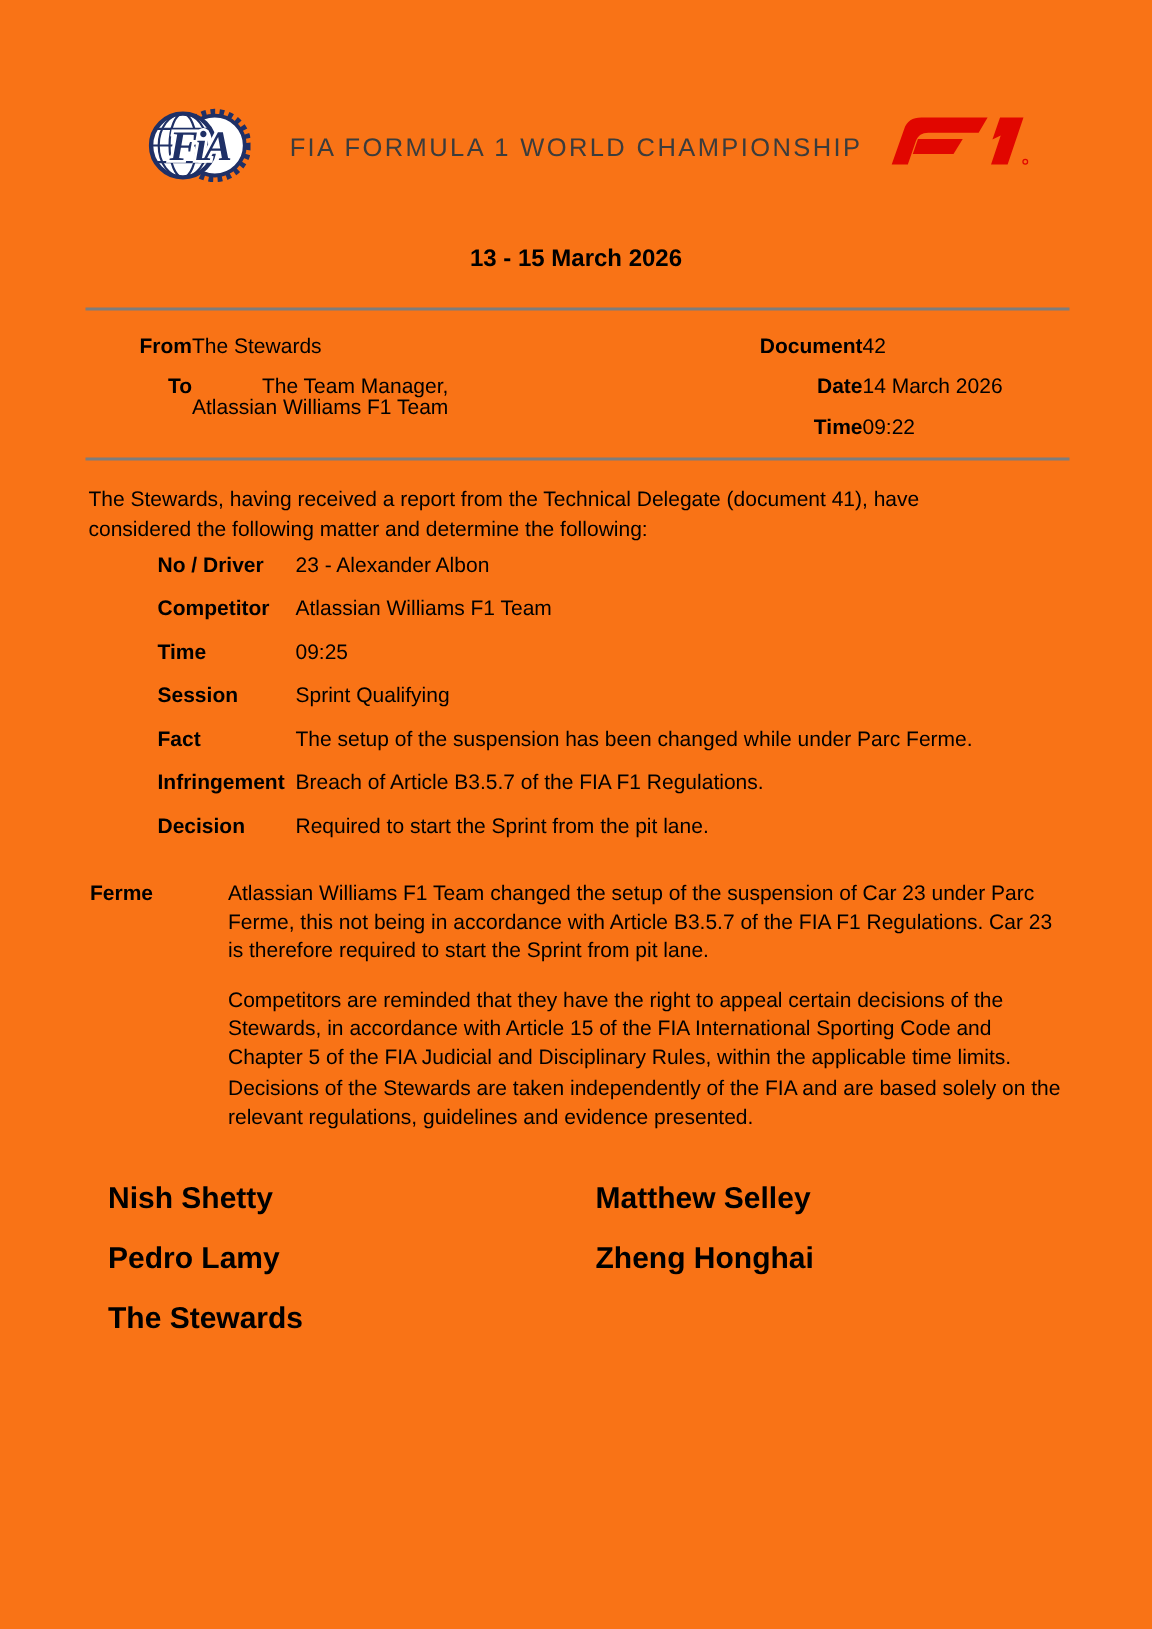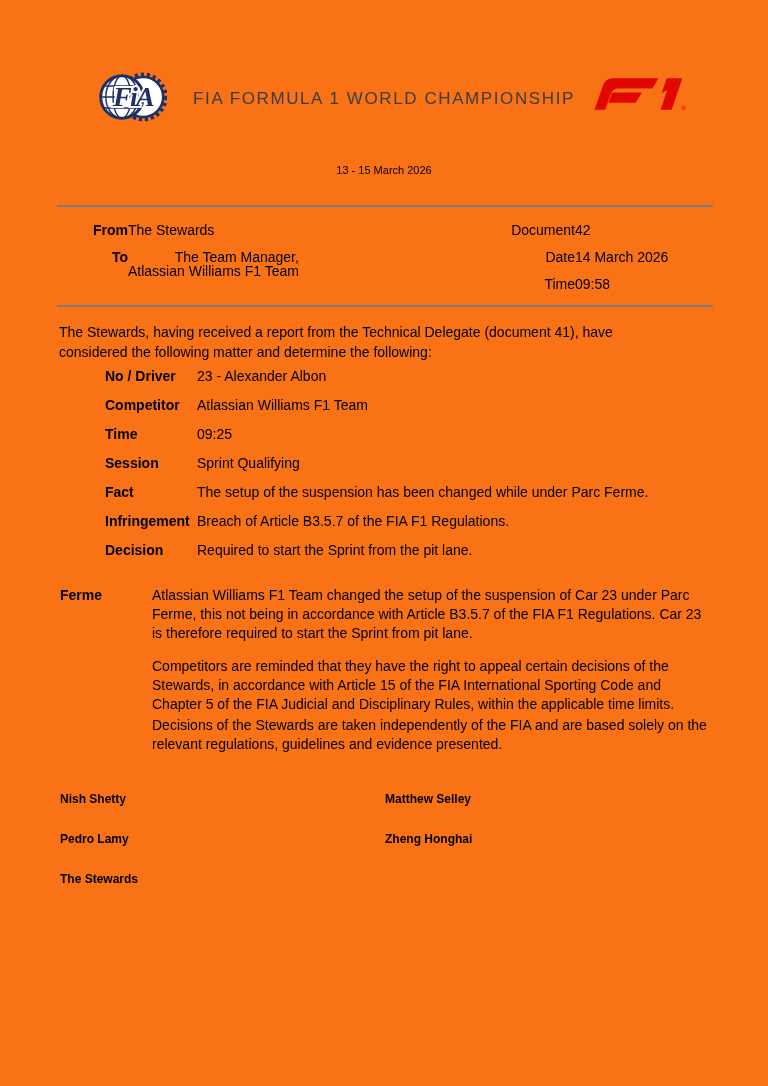--- a/index.html
+++ b/index.html
@@ -20,55 +20,55 @@
   }
   .f1-logo{position:absolute;left:594px;top:76px;width:92px;height:36px;}
   
   .event-title{
     position:absolute;left:0;top:135px;width:100%;
     text-align:center;font-weight:bold;font-size:26px;
     font-variant:small-caps;letter-spacing:.5px;line-height:26px;
   }
   .event-dates{
     position:absolute;left:0;top:164px;width:100%;
-    text-align:center;font-weight:normal;font-size:11px;
+    text-align:center;font-weight:bold;font-size:16px;
   }
   
   .meta{
     position:absolute;left:57px;top:205px;width:656px;height:102px;
     box-sizing:border-box;
     border-top:2px solid #7d7d7d;border-bottom:2px solid #7d7d7d;
     padding-top:14px;
   }
   .meta-left{position:absolute;left:3px;top:16px;}
   .meta-right{position:absolute;left:440px;top:16px;}
   .mrow{display:flex;margin-bottom:13px;font-size:14px;line-height:14px;text-align:right;}
   .meta-left .mlabel{width:68px;font-weight:bold;flex:0 0 68px;}
-  .meta-right .mlabel{width:78px;font-weight:normal;flex:0 0 78px;}
+  .meta-right .mlabel{width:78px;font-weight:bold;flex:0 0 78px;}
   .mval{font-weight:normal;line-height:14px;}
   .mval .line2{display:block;margin-top:0;}
   
   .intro{
     position:absolute;left:59px;top:322px;width:598px;
     margin:0;font-size:14px;line-height:20px;
   }
   
   .fields{position:absolute;left:60px;top:368px;width:652px;margin-left:45px;}
   .frow{display:flex;margin-bottom:12px;font-size:14px;line-height:17px;}
   .flabel{flex:0 0 92px;font-weight:bold;}
   .fvalue{flex:1;max-width:556px;}
   
   .reason{position:absolute;left:60px;top:586px;width:652px;display:flex;font-size:14px;}
   .reason .flabel{line-height:19px;}
   .rbody{flex:1;max-width:556px;}
   .rbody p{margin:0 0 14px;line-height:19px;}
   .rbody p.p2{margin-bottom:2px;}
   .rbody p.p3{margin-bottom:0;}
   
-  .signatures{position:absolute;left:60px;top:791px;width:652px;font-size:12px;}
+  .signatures{position:absolute;left:72px;top:791px;width:652px;font-size:20px;}
   .sigrow{display:flex;margin-bottom:23px;line-height:17px;}
   .sigcell{font-weight:bold;}
   .sig-left{flex:0 0 325px;}
 </style>
 </head>
 <body>
 
 <div class="page">
 
   <svg class="fia-logo" viewBox="0 0 80 76" aria-hidden="true">
@@ -118,21 +118,21 @@
       <div class="mrow">
         <span class="mlabel">Document</span>
         <span class="mval">42</span>
       </div>
       <div class="mrow">
         <span class="mlabel">Date</span>
         <span class="mval">14 March 2026</span>
       </div>
       <div class="mrow">
         <span class="mlabel">Time</span>
-        <span class="mval">09:58</span>
+        <span class="mval">09:22</span>
       </div>
     </div>
   </div>
 
   <p class="intro">The Stewards, having received a report from the Technical Delegate (document 41), have considered the following matter and determine the following:</p>
 
   <div class="fields">
     <div class="frow">
       <span class="flabel">No / Driver</span>
       <span class="fvalue">23 - Alexander Albon</span>

